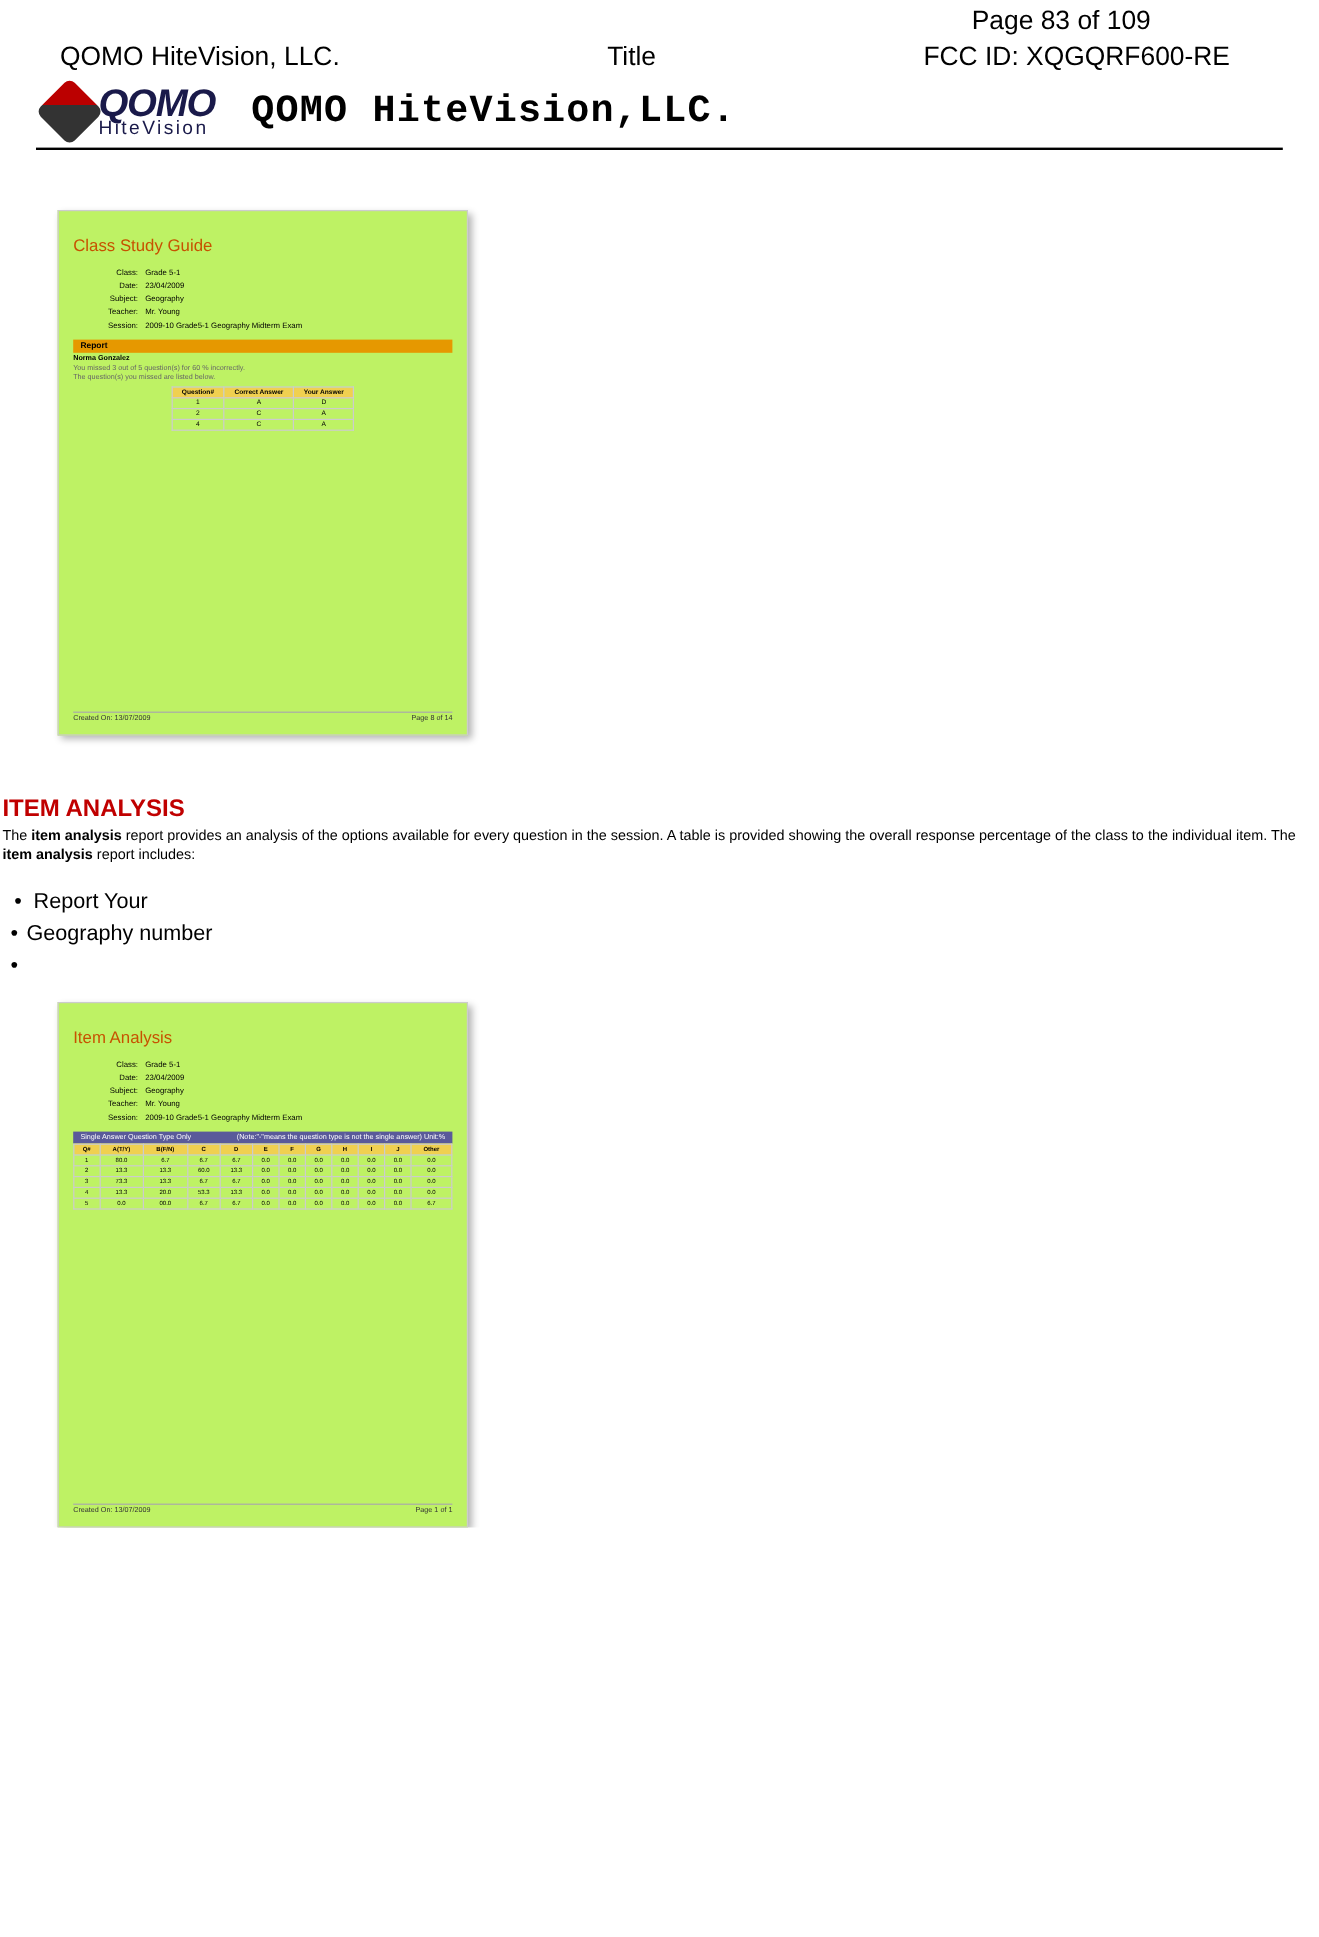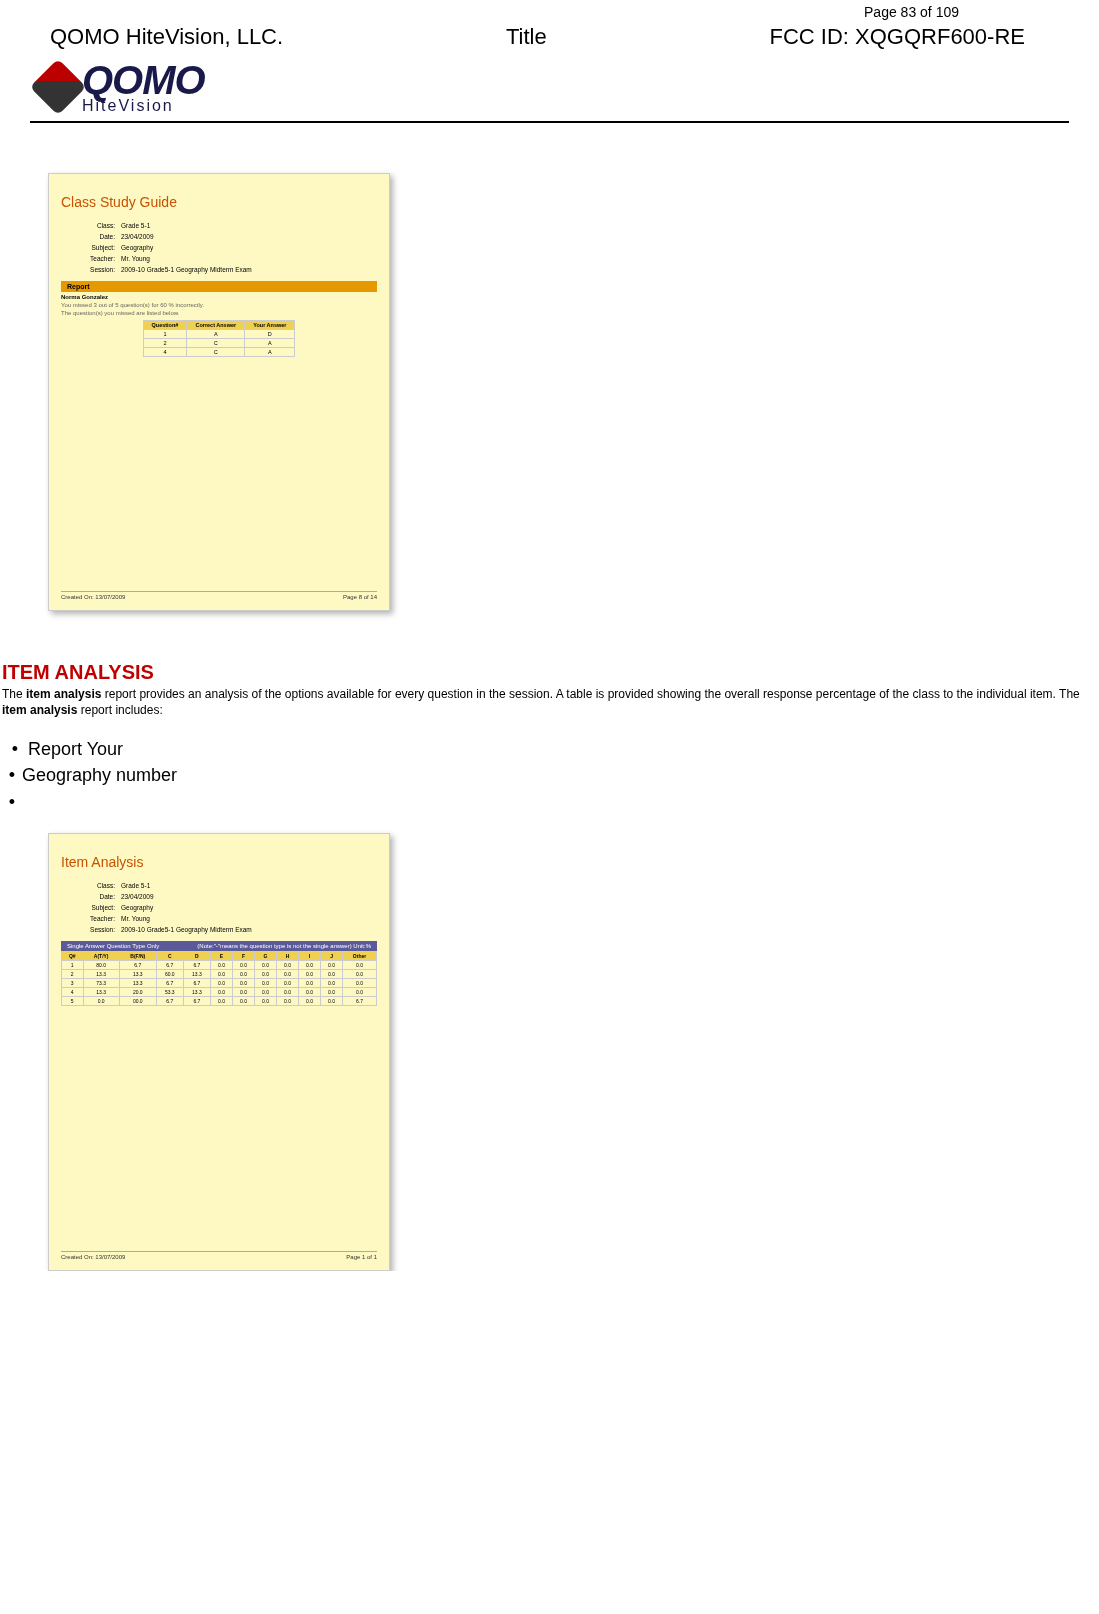--- a/index.html
+++ b/index.html
@@ -5,21 +5,21 @@
     * { box-sizing: border-box; margin: 0; padding: 0; }
     body {
       width: 1099px;
       font-family: Arial, sans-serif;
       background: #fff;
       color: #000;
     }
     .top-bar {
       text-align: right;
       padding: 4px 140px 0 0;
-      font-size: 14px;
+      font-size: 22px;
     }
     .row1 {
       display: flex;
       justify-content: space-between;
       font-size: 22px;
       padding: 4px 74px 4px 50px;
     }
     .header-row {
       display: flex;
       align-items: center;
@@ -35,21 +35,21 @@
     }
     .logo-icon {
       width: 40px;
       height: 40px;
       background: linear-gradient(135deg, #b00 40%, #333 40%);
       border-radius: 6px;
       transform: rotate(45deg);
     }
     .logo-text {
       font-weight: 900;
-      font-size: 40px;
+      font-size: 32px;
       color: #1a1a4a;
       letter-spacing: -1px;
       font-style: italic;
     }
     .logo-sub {
       font-size: 16px;
       color: #1a1a4a;
       letter-spacing: 2px;
       margin-top: -6px;
     }
@@ -58,21 +58,21 @@
       font-size: 32px;
       font-weight: bold;
       margin-left: 30px;
       letter-spacing: 1px;
     }
 
     
     .shot {
       border: 1px solid #ccc;
       box-shadow: 3px 3px 6px rgba(0,0,0,0.3);
-      background: #fef9c3;
+      background: #bef264;
       margin: 50px 0 0 48px;
       position: relative;
     }
     .shot1 { width: 342px; height: 438px; }
     .shot2 { width: 342px; height: 438px; margin-top: 18px; }
 
     .shot-title { color: #c75200; font-size: 14px; margin: 20px 0 10px 12px; }
     .mini-fields { font-size: 6.5px; margin-left: 24px; line-height: 1.7; }
     .mini-fields .lbl { display: inline-block; width: 42px; text-align: right; margin-right: 6px; }
     .bar-orange { background: #e69800; color: #000; font-size: 7px; font-weight: bold; padding: 2px 6px; margin: 6px 12px 0 12px; }
@@ -124,20 +124,21 @@
 </div>
 
 <div class="header-row">
   <div class="logo-box">
     <div class="logo-icon"></div>
     <div>
       <div class="logo-text">QOMO</div>
       <div class="logo-sub">HiteVision</div>
     </div>
   </div>
+  <div class="title-main">QOMO HiteVision,LLC.</div>
 </div>
 
 <div class="shot shot1">
   <div class="shot-title">Class Study Guide</div>
   <div class="mini-fields">
     <div><span class="lbl">Class:</span><span>Grade 5-1</span></div>
     <div><span class="lbl">Date:</span><span>23/04/2009</span></div>
     <div><span class="lbl">Subject:</span><span>Geography</span></div>
     <div><span class="lbl">Teacher:</span><span>Mr. Young</span></div>
     <div><span class="lbl">Session:</span><span>2009-10 Grade5-1 Geography Midterm Exam</span></div>

